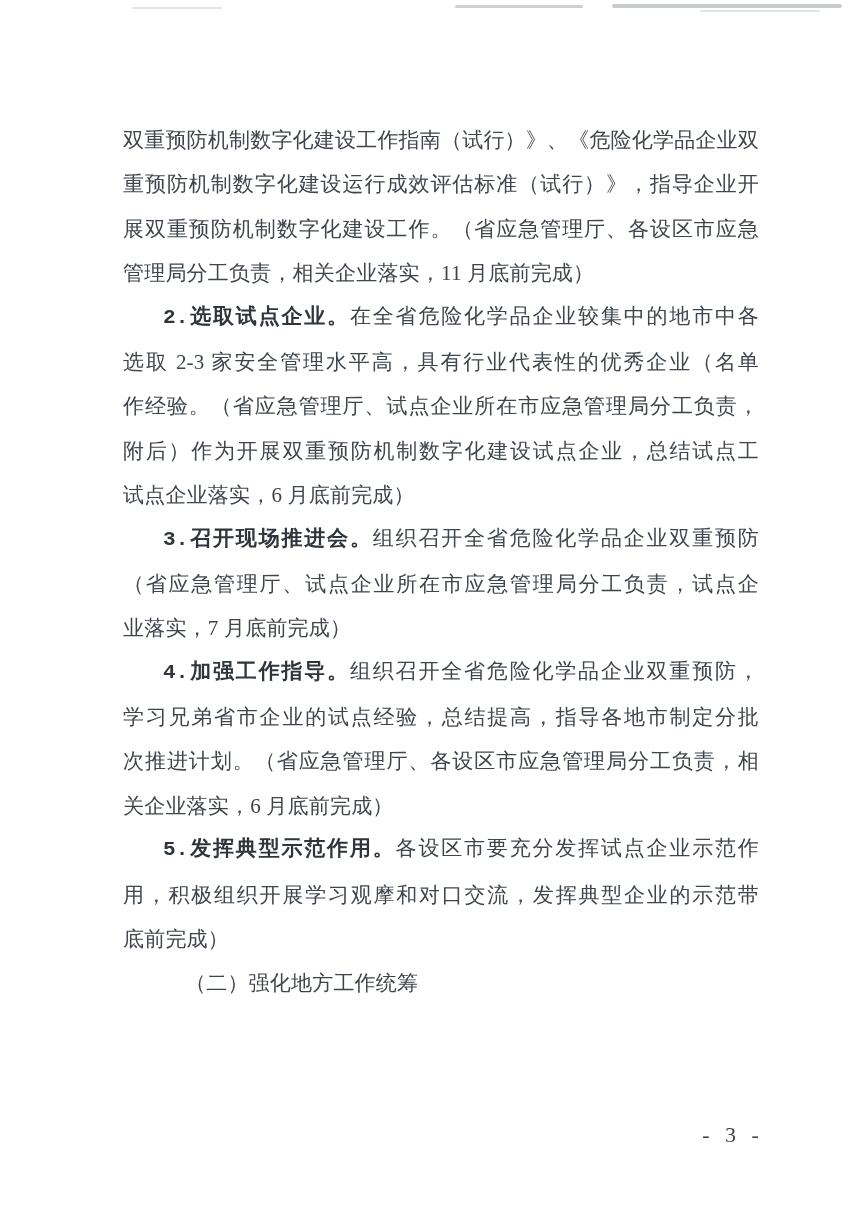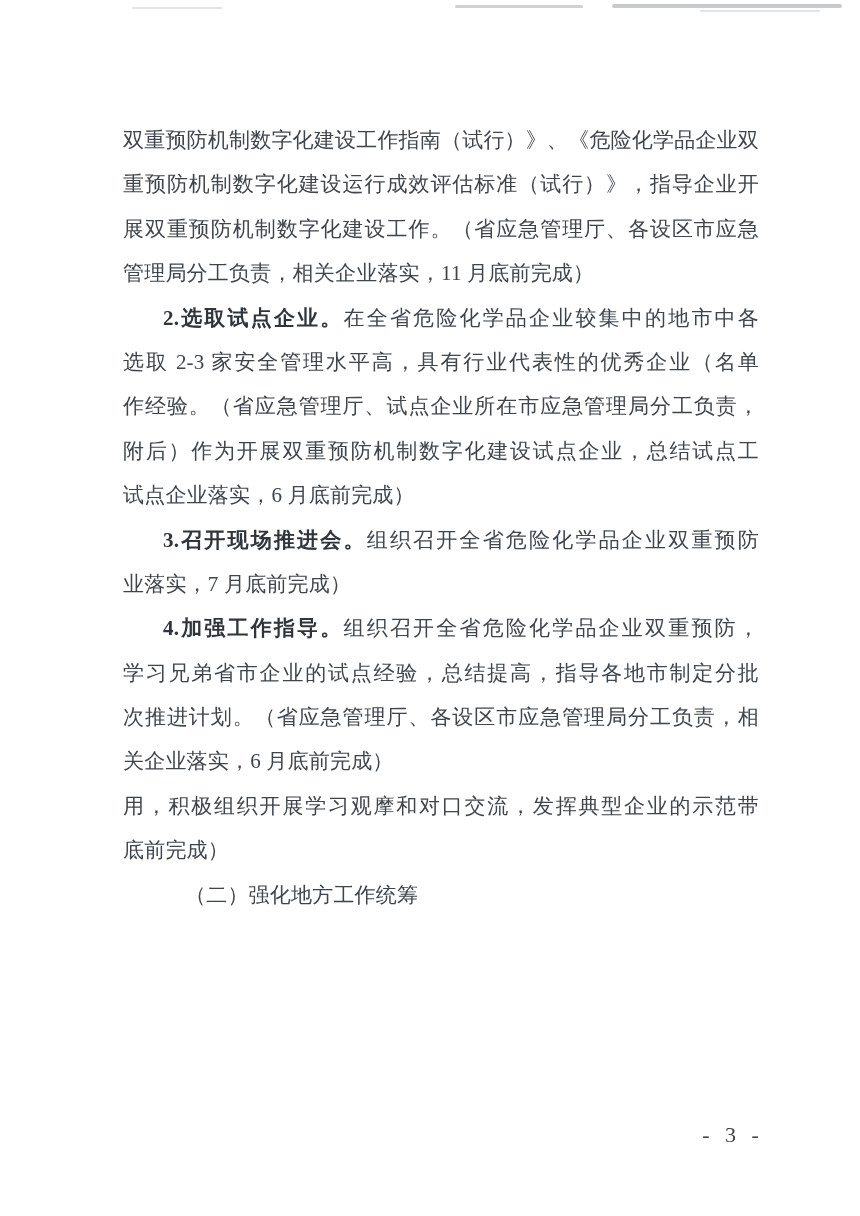--- a/index.html
+++ b/index.html
@@ -38,21 +38,21 @@
   .line {
     height: 44.4px;
     overflow: hidden;
     text-align: justify;
     text-align-last: justify;
   }
   .line.no-justify {
     text-align: left;
     text-align-last: left;
   }
-  .line.indent      { text-indent: 40px; }
+  .line.indent      { text-indent: 40px; font-family: Liberation Mono, monospace; }
   .line.indent-deep { text-indent: 62px; }
   .bold {
     font-weight: bold;
     color: var(--bold-color, #2f353b);
   }
   .page-number {
     position: absolute;
     left: 698px;
     top: 1122px;
     width: 70px;
@@ -76,24 +76,26 @@
       <div class="line"><span>双重预防机制数字化建设工作指南（试行）》、《危险化学品企业双</span></div>
       <div class="line"><span>重预防机制数字化建设运行成效评估标准（试行）》，指导企业开</span></div>
       <div class="line"><span>展双重预防机制数字化建设工作。（省应急管理厅、各设区市应急</span></div>
       <div class="line no-justify"><span>管理局分工负责，相关企业落实，11 月底前完成）</span></div>
       <div class="line indent"><span class="bold">2.选取试点企业。</span><span>在全省危险化学品企业较集中的地市中各</span></div>
       <div class="line"><span>选取 2-3 家安全管理水平高，具有行业代表性的优秀企业（名单</span></div>
       <div class="line"><span>作经验。（省应急管理厅、试点企业所在市应急管理局分工负责，</span></div>
       <div class="line"><span>附后）作为开展双重预防机制数字化建设试点企业，总结试点工</span></div>
       <div class="line no-justify"><span>试点企业落实，6 月底前完成）</span></div>
       <div class="line indent"><span class="bold">3.召开现场推进会。</span><span>组织召开全省危险化学品企业双重预防</span></div>
+      <div class="line"><span>（省应急管理厅、试点企业所在市应急管理局分工负责，试点企</span></div>
       <div class="line no-justify"><span>业落实，7 月底前完成）</span></div>
       <div class="line indent"><span class="bold">4.加强工作指导。</span><span>组织召开全省危险化学品企业双重预防，</span></div>
       <div class="line"><span>学习兄弟省市企业的试点经验，总结提高，指导各地市制定分批</span></div>
       <div class="line"><span>次推进计划。（省应急管理厅、各设区市应急管理局分工负责，相</span></div>
       <div class="line no-justify"><span>关企业落实，6 月底前完成）</span></div>
+      <div class="line indent"><span class="bold">5.发挥典型示范作用。</span><span>各设区市要充分发挥试点企业示范作</span></div>
       <div class="line"><span>用，积极组织开展学习观摩和对口交流，发挥典型企业的示范带</span></div>
       <div class="line no-justify"><span>底前完成）</span></div>
       <div class="line indent-deep no-justify"><span>（二）强化地方工作统筹</span></div>
     </div>
 
   <div class="page-number">- 3 -</div>
 </div>
 
 </body></html>

